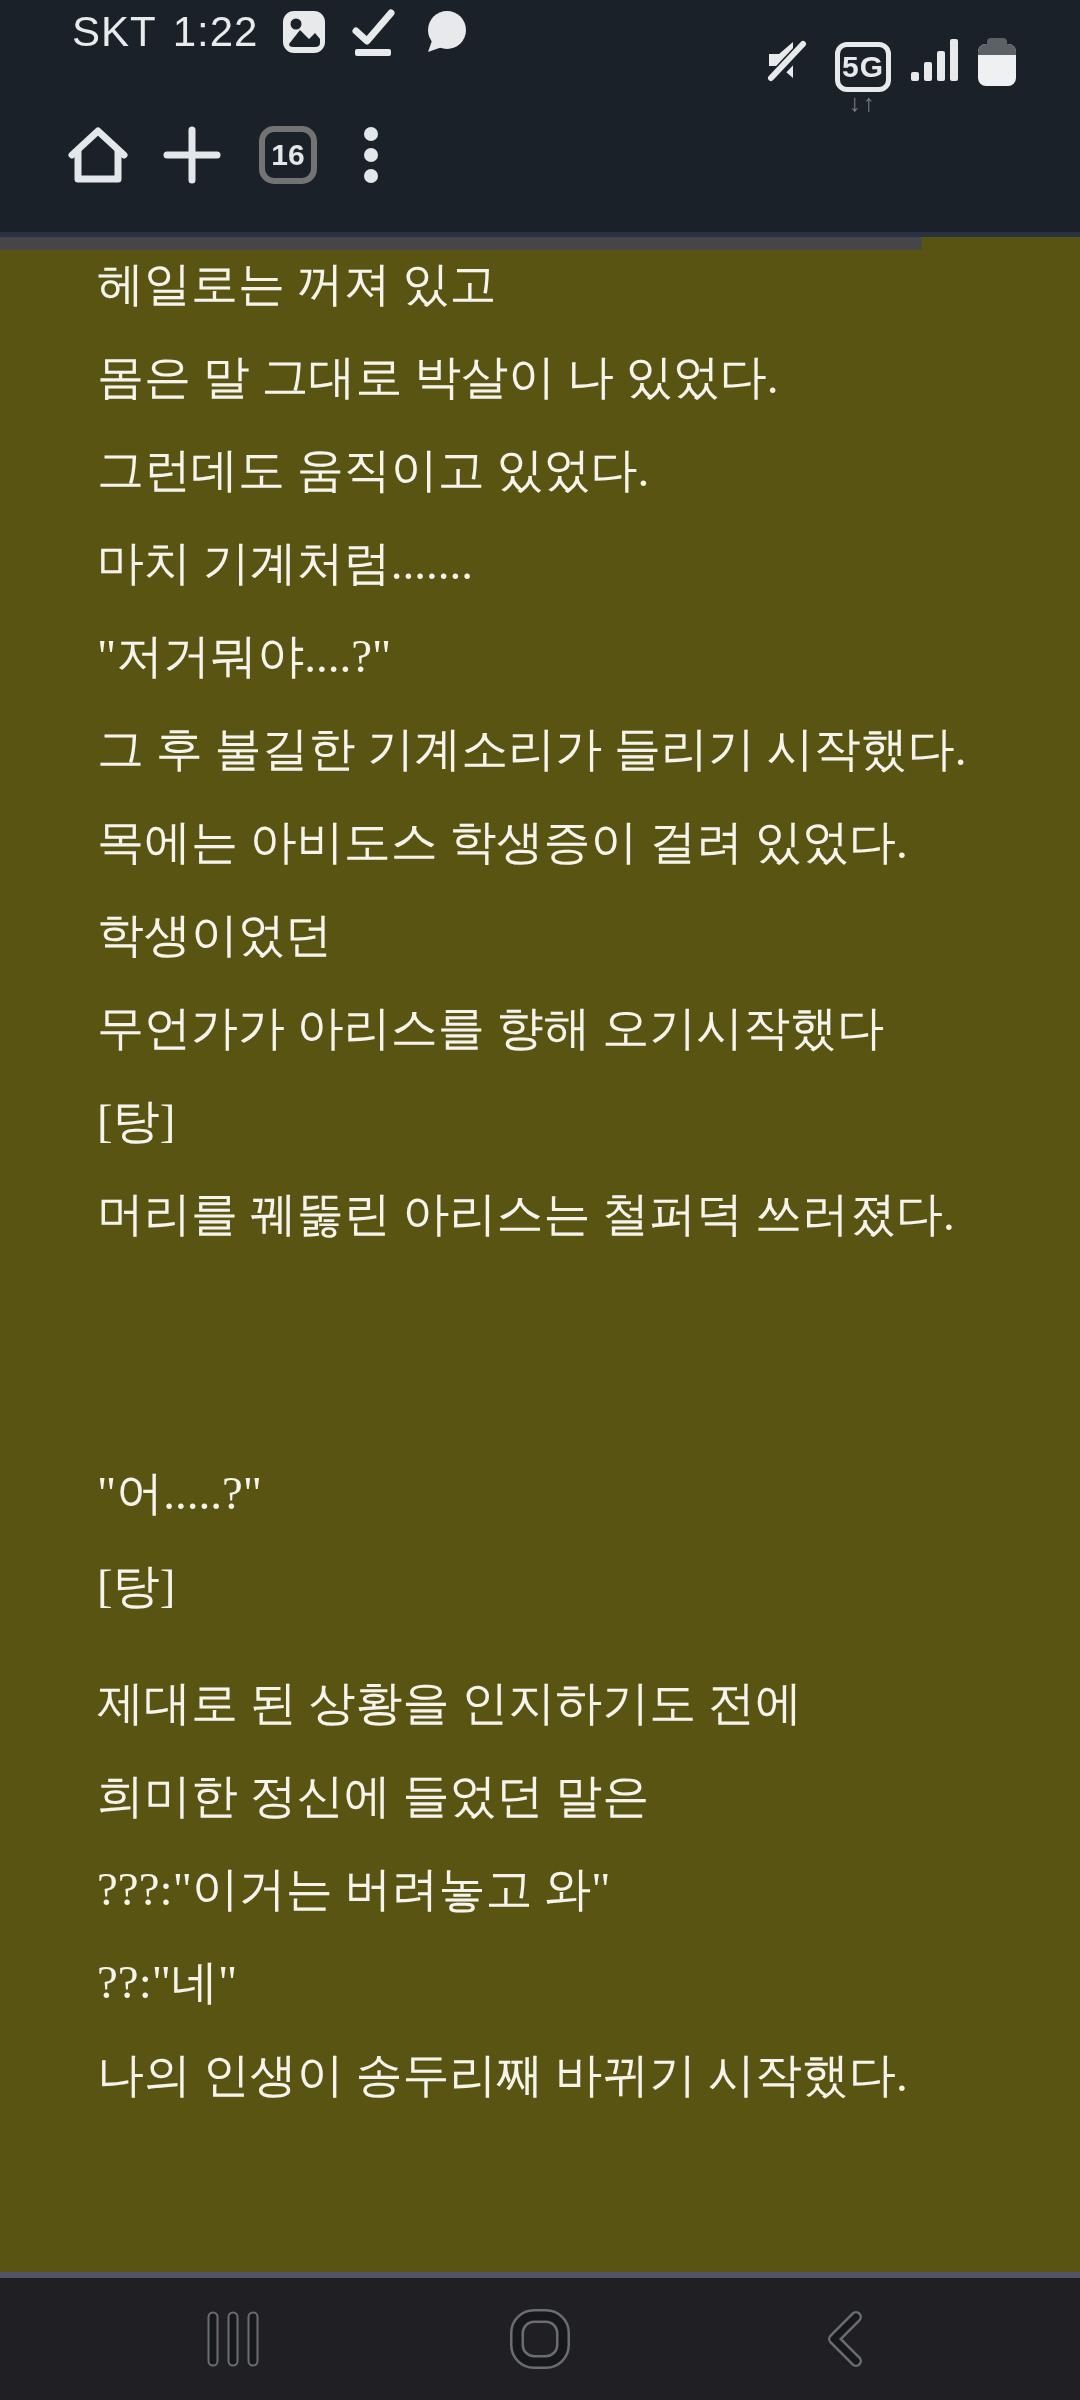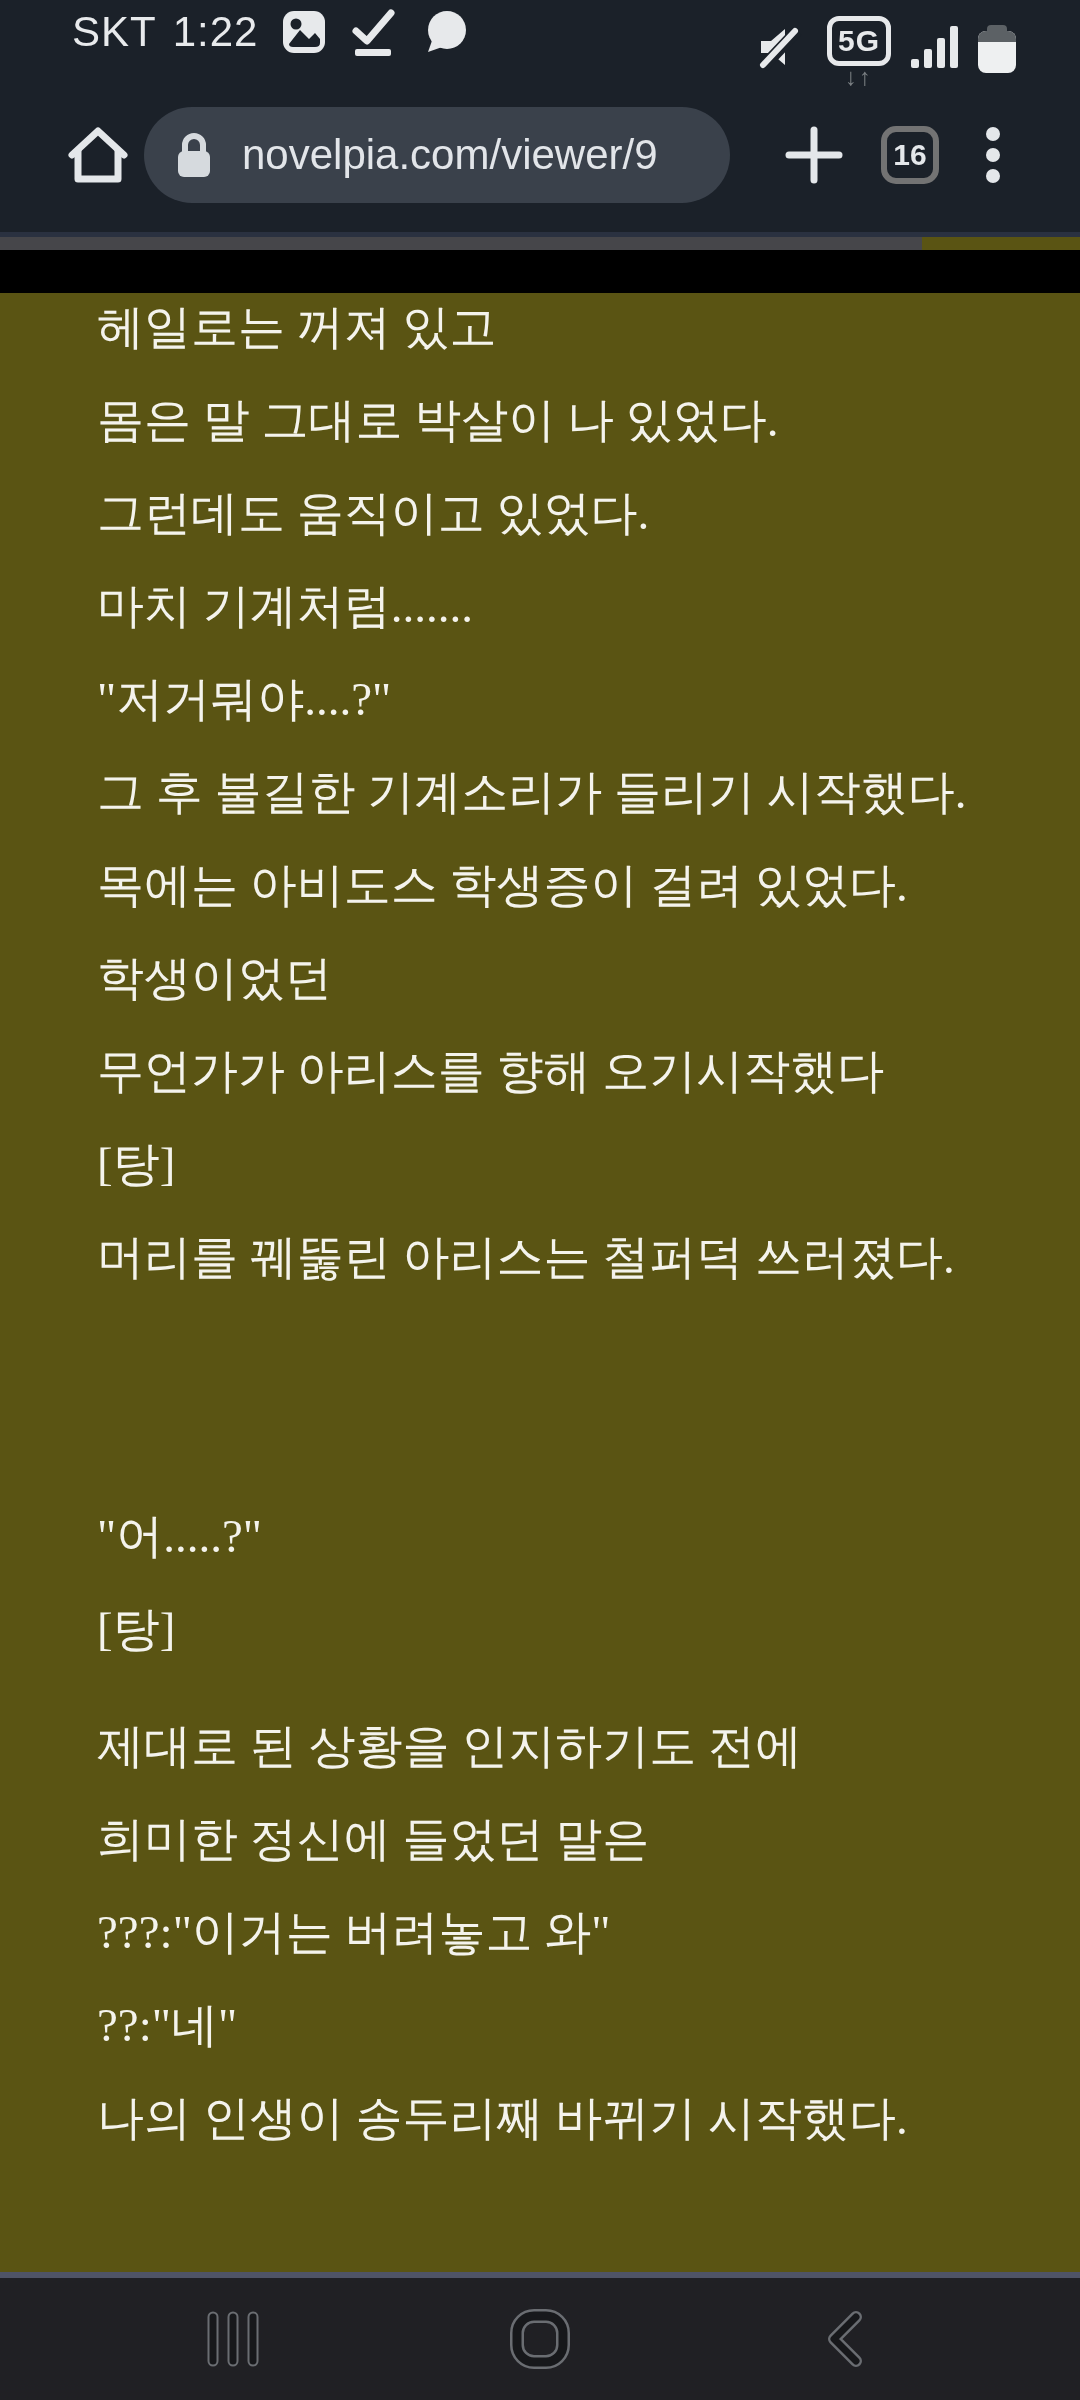--- a/index.html
+++ b/index.html
@@ -11,23 +11,23 @@
   .chrome { background:#1b2129; }
   .status-bar { height:92px; display:flex; align-items:flex-start; justify-content:space-between;
                 padding:6px 64px 0 72px; }
   .sb-left, .sb-right { display:flex; align-items:center; }
   .sb-left { gap:22px; }
   .sb-right { gap:20px; }
   .sb-text { color:#e8eaec; font-size:42px; letter-spacing:1px; display:flex; gap:16px; }
   .sb-icon { display:inline-flex; align-items:center; justify-content:center; }
 
   .net5g { display:flex; flex-direction:column; align-items:center; margin-top:10px; }
-  .net5g-box { width:64px; height:50px; border:5px solid #e7e9eb; border-radius:12px;
+  .net5g-box { width:56px; height:50px; border:5px solid #e7e9eb; border-radius:12px;
                color:#e7e9eb; font-size:30px; font-weight:bold; display:flex;
-               align-items:center; justify-content:center; letter-spacing:1px; }
+               align-items:center; justify-content:center; letter-spacing:1px;margin-top:26px; }
   .net5g-arrows { font-size:24px; color:#7b8084; line-height:22px; letter-spacing:2px; }
 
   .battery { position:relative; width:38px; height:48px; margin-top:4px; }
   .battery .cap { position:absolute; top:0; left:50%; transform:translateX(-50%);
                   width:20px; height:8px; background:#5c6165; border-radius:4px 4px 0 0; }
   .battery .body { position:absolute; top:6px; left:0; width:38px; height:42px;
                    background:#eef0f1; border-radius:8px; overflow:hidden; }
   .battery .empty { position:absolute; top:0; left:0; width:100%; height:11px; background:#5c6165; }
 
   .signal { display:flex; align-items:flex-end; gap:5px; }
@@ -48,21 +48,21 @@
   .menu-btn { width:70px; }
   .dots { display:flex; flex-direction:column; gap:7px; }
   .dots i { width:14px; height:14px; border-radius:50%; background:#e4e7ea; }
 
   
   .chrome-edge { height:5px; background:#2a3140; }
   .progress { height:13px; background:#5a5413; }
   .progress .fill { height:100%; background:#46464a; }
 
   
-  .content { flex:1; background:#5a5413; padding:0 40px 0 97px; overflow:hidden;margin-top:43px; }
+  .content { flex:1; background:#5a5413; padding:0 40px 0 97px; overflow:hidden; }
   .lines { margin-top:-12px; }
   .lines p { height:93px; line-height:93px; color:#f4f3ec; font-size:47px; font-weight:500;
              font-family:"Liberation Serif","DejaVu Serif",serif; white-space:nowrap; }
   .lines p:nth-child(16) { margin-top:24px; }
 
   
   .nav-sep { height:6px; background:#4f5466; }
   .nav-bar { height:122px; background:#202024; position:relative; }
   .nav-btn { position:absolute; top:50%; transform:translate(-50%,-50%); background:none;
              border:none; cursor:pointer; display:flex; }
@@ -131,29 +131,20 @@
 
     <div class="toolbar">
       <button class="tb-btn home-btn">
         <span class="sb-icon">
           <svg width="68" height="64" viewBox="0 0 68 64">
             <path d="M8 32 L34 8 L60 32" fill="none" stroke="#e4e7ea" stroke-width="7" stroke-linecap="round" stroke-linejoin="round"></path>
             <path d="M14 28 L14 56 L54 56 L54 28" fill="none" stroke="#e4e7ea" stroke-width="7" stroke-linecap="round" stroke-linejoin="round"></path>
           </svg>
         </span>
       </button>
-      <div class="url-pill">
-        <span class="sb-icon">
-          <svg width="44" height="52" viewBox="0 0 44 52">
-            <path d="M13 24 v-8 a9 9 0 0 1 18 0 v8" fill="none" stroke="#d6dade" stroke-width="6"></path>
-            <rect x="6" y="22" width="32" height="26" rx="6" fill="#d6dade"></rect>
-          </svg>
-        </span>
-        <span class="url-text">novelpia.com/viewer/9</span>
-      </div>
       <button class="tb-btn newtab-btn">
         <span class="sb-icon">
           <svg width="62" height="62" viewBox="0 0 62 62">
             <line x1="31" y1="6" x2="31" y2="56" stroke="#e4e7ea" stroke-width="7" stroke-linecap="round"></line>
             <line x1="6" y1="31" x2="56" y2="31" stroke="#e4e7ea" stroke-width="7" stroke-linecap="round"></line>
           </svg>
         </span>
       </button>
       <button class="tb-btn tabs-btn">
         <span class="tab-box">16</span>

